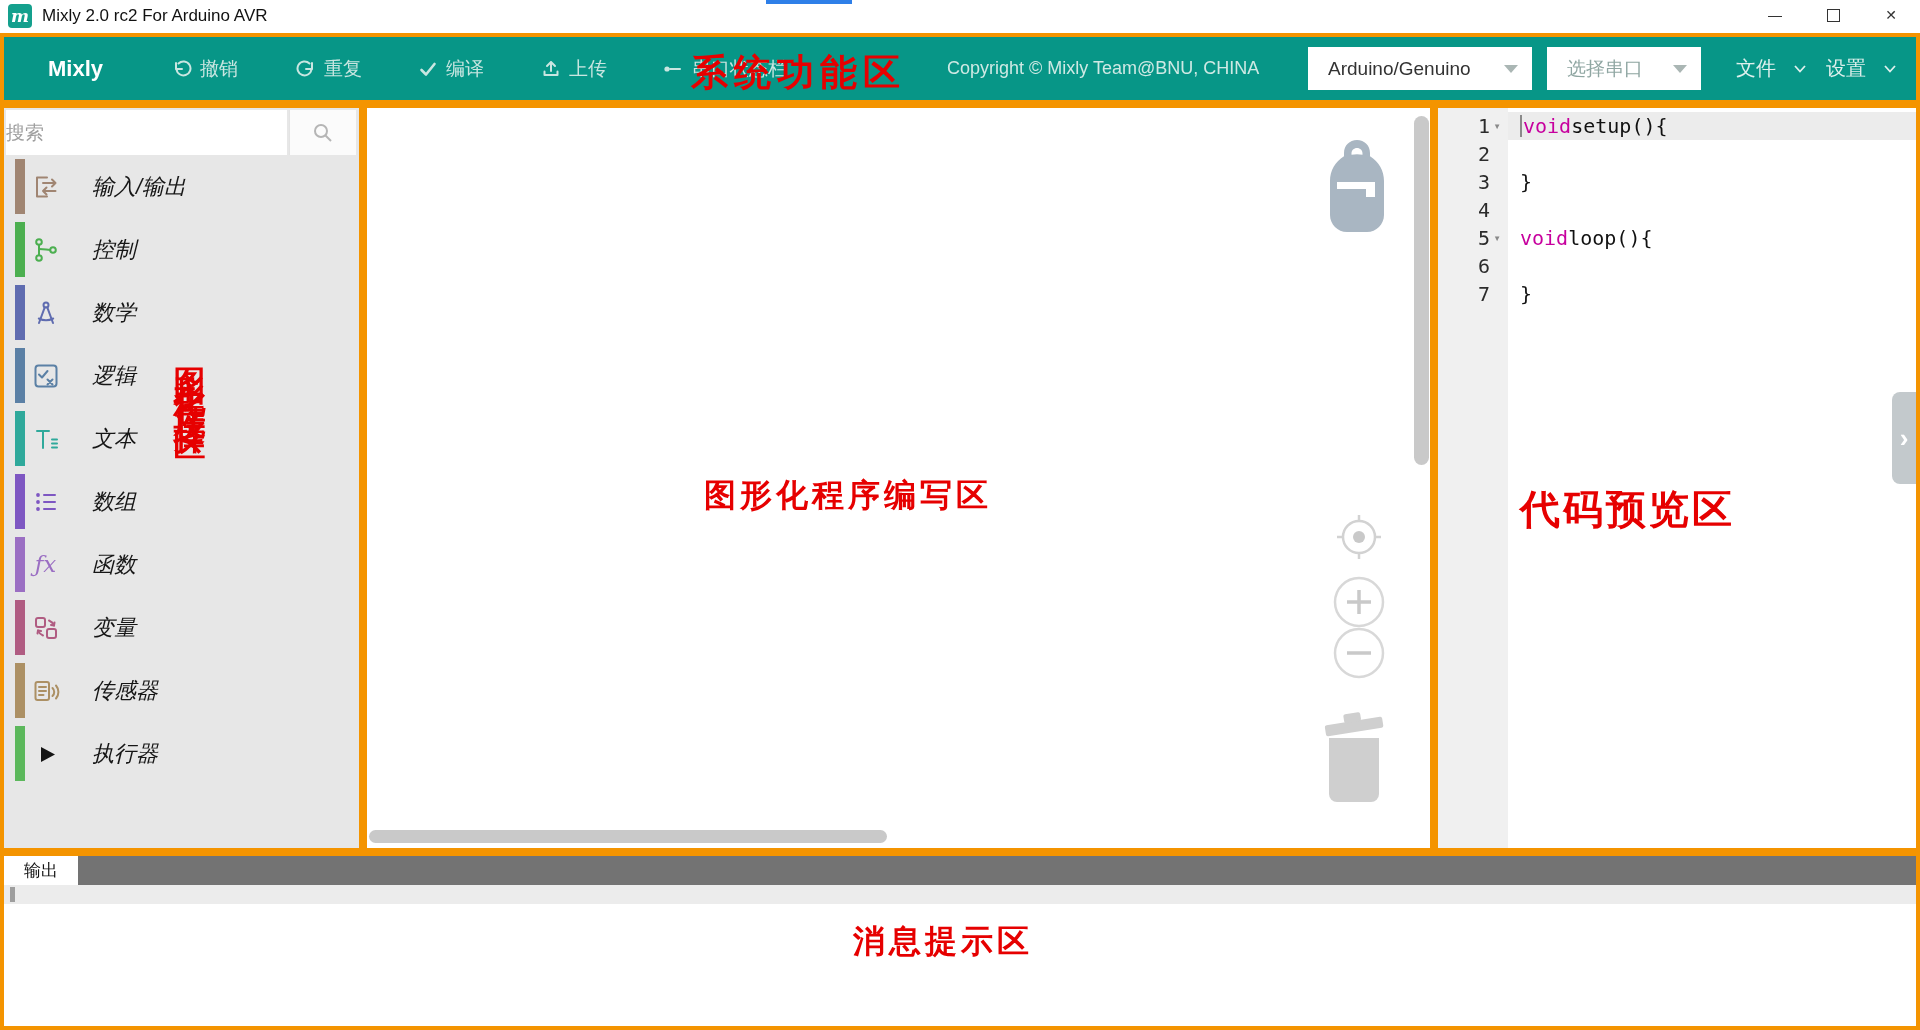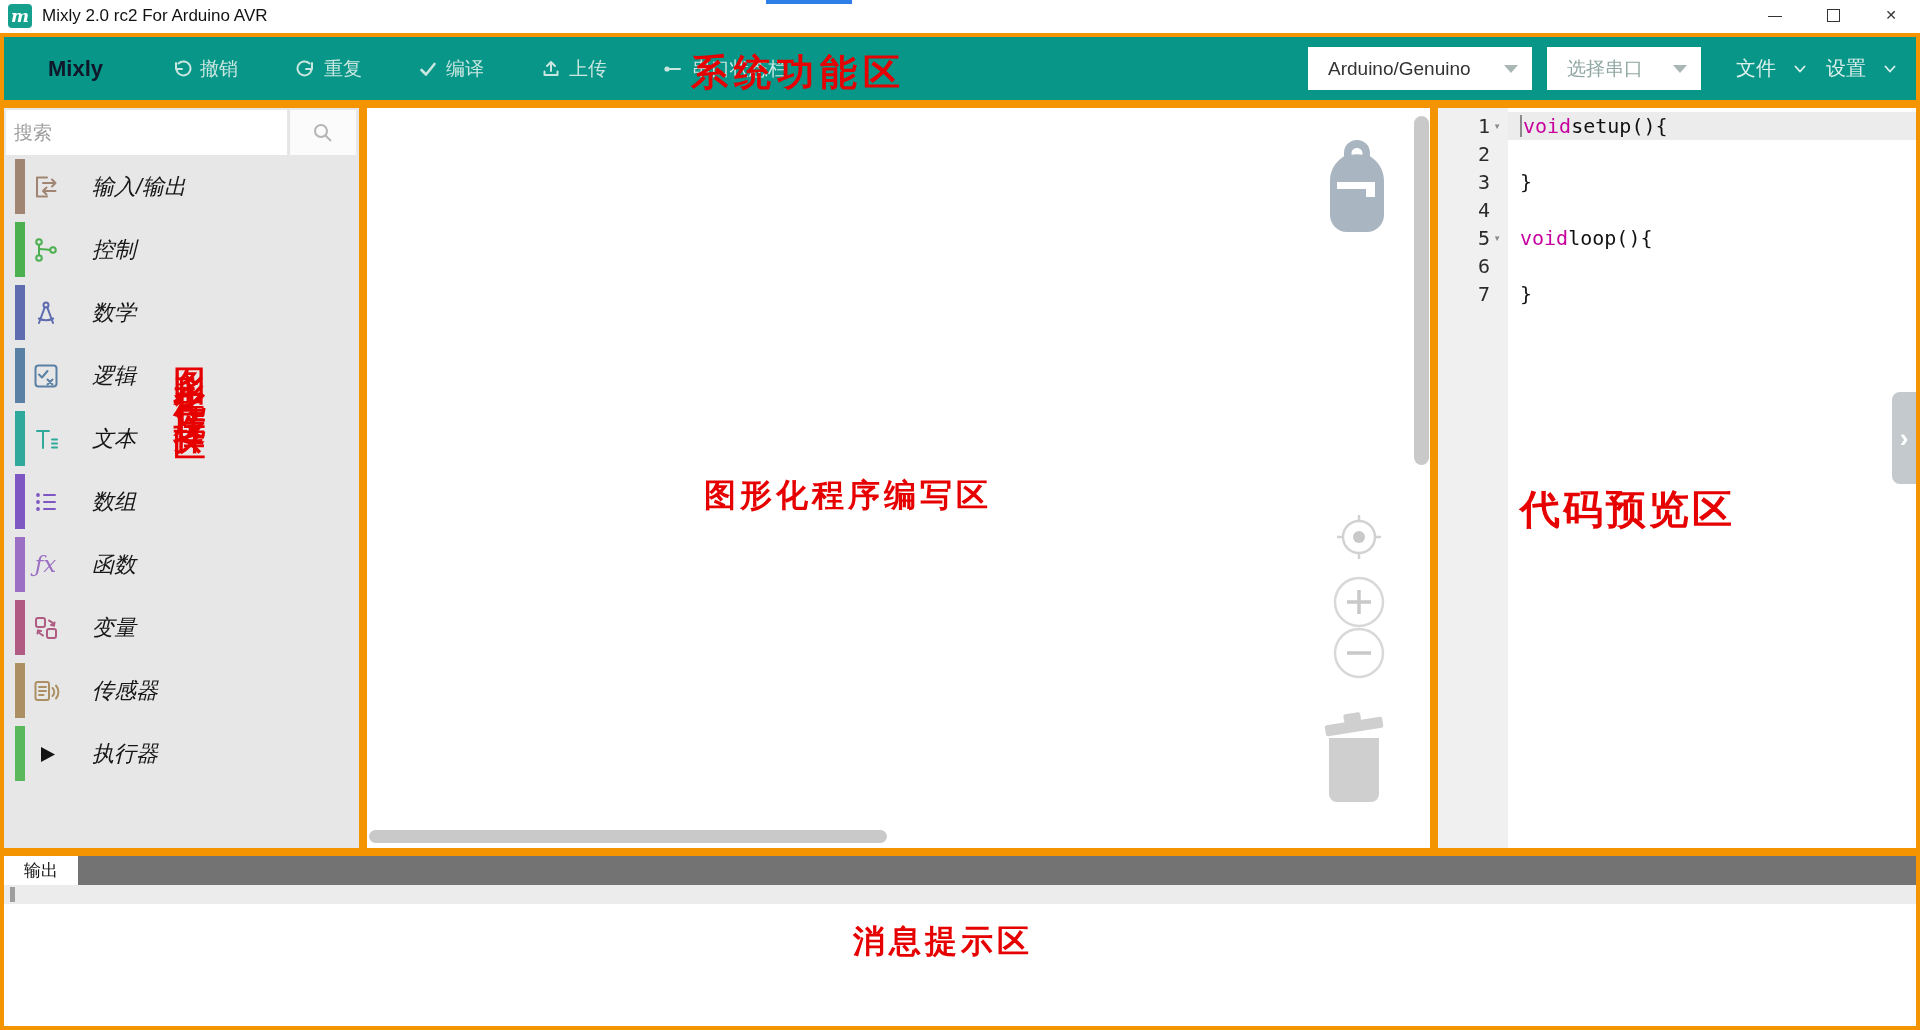--- a/index.html
+++ b/index.html
@@ -16,36 +16,36 @@
   .win-ctrls{position:absolute;right:0;top:0;height:30px;display:flex;}
   .win-btn{width:58px;height:30px;display:flex;align-items:center;justify-content:center;color:#333;font-size:14px;}
   .max-glyph{display:inline-block;width:11px;height:11px;border:1.2px solid #333;}
 
   
   .region{position:absolute;border:4px solid #f49400;box-sizing:border-box;}
 
   
   #toolbar-region{left:0;top:33px;width:1920px;height:71px;background:#079687;}
   .tb-item{position:absolute;top:0;height:63px;display:flex;align-items:center;gap:8px;color:#c9e6e1;font-size:19px;white-space:nowrap;}
-  #tb-brand{left:44px;color:#0f172a;font-weight:bold;font-size:22px;}
+  #tb-brand{left:44px;color:#ffffff;font-weight:bold;font-size:22px;}
   #tb-copyright{left:943px;color:#cfe9e4;font-size:18px;}
   .select-box{position:absolute;top:10px;height:43px;background:#ffffff;display:flex;align-items:center;
     justify-content:space-between;padding:0 14px 0 20px;box-sizing:border-box;font-size:19px;}
   #board-select{left:1304px;width:224px;color:#333;}
   #port-select{left:1543px;width:154px;color:#8fa6a2;}
   .caret-down{width:0;height:0;border-left:7px solid transparent;border-right:7px solid transparent;border-top:8px solid #aab6b4;}
   .tb-menu{position:absolute;top:0;height:63px;display:flex;align-items:center;gap:18px;color:#dff0ed;font-size:20px;}
   #menu-file{left:1732px;} #menu-settings{left:1822px;}
   .chev{width:12px;height:8px;}
   .tb-icon svg{display:block;}
 
   
   #sidebar-region{left:0;top:104px;width:363px;height:748px;background:#e7e7e7;}
   #search-input{position:absolute;left:2px;top:2px;width:281px;height:45px;border:none;outline:none;background:#fff;
-    font-size:19px;padding:0 8px;box-sizing:border-box;color:#333;font-family:inherit;}
+    font-size:19px;padding:0 0;box-sizing:border-box;color:#333;font-family:inherit;}
   #search-input::placeholder{color:#9e9e9e;}
   #search-btn{position:absolute;left:285px;top:2px;width:66px;height:45px;background:#fbfbfb;border-left:1px solid #e3e3e3;
     display:flex;align-items:center;justify-content:center;}
   #sidebar-items{position:absolute;left:0;top:47px;right:0;}
   .cat-row{position:relative;height:63px;display:flex;align-items:center;}
   .cat-strip{position:absolute;left:11px;top:4px;width:10px;height:55px;}
   .cat-icon{position:absolute;left:26px;top:16px;width:31px;height:31px;display:flex;align-items:center;justify-content:center;}
   .cat-icon svg{display:block;}
   .cat-glyph{font-family:"DejaVu Serif",serif;font-style:italic;font-size:23px;line-height:1;}
   .cat-label{position:absolute;left:88px;font-size:22px;color:#161616;font-style:italic;}
@@ -152,20 +152,21 @@
         <div class="tb-item" style="left: 658px;">
           <span class="tb-icon">
             <svg width="22" height="20" viewBox="0 0 22 20" fill="none" stroke="currentColor" stroke-width="2" stroke-linecap="round" stroke-linejoin="round">
               <circle cx="5" cy="10" r="2.6" fill="currentColor" stroke="none"></circle>
               <path d="M8 10h10"></path>
             </svg>
           </span>
           <span>串口状态栏</span>
         </div>
       </div>
+    <div id="tb-copyright" class="tb-item">Copyright © Mixly Team@BNU, CHINA</div>
     <div id="board-select" class="select-box">
       <span>Arduino/Genuino</span>
       <span class="caret-down"></span>
     </div>
     <div id="port-select" class="select-box">
       <span>选择串口</span>
       <span class="caret-down"></span>
     </div>
     <div id="menu-file" class="tb-menu">
       <span>文件</span>

